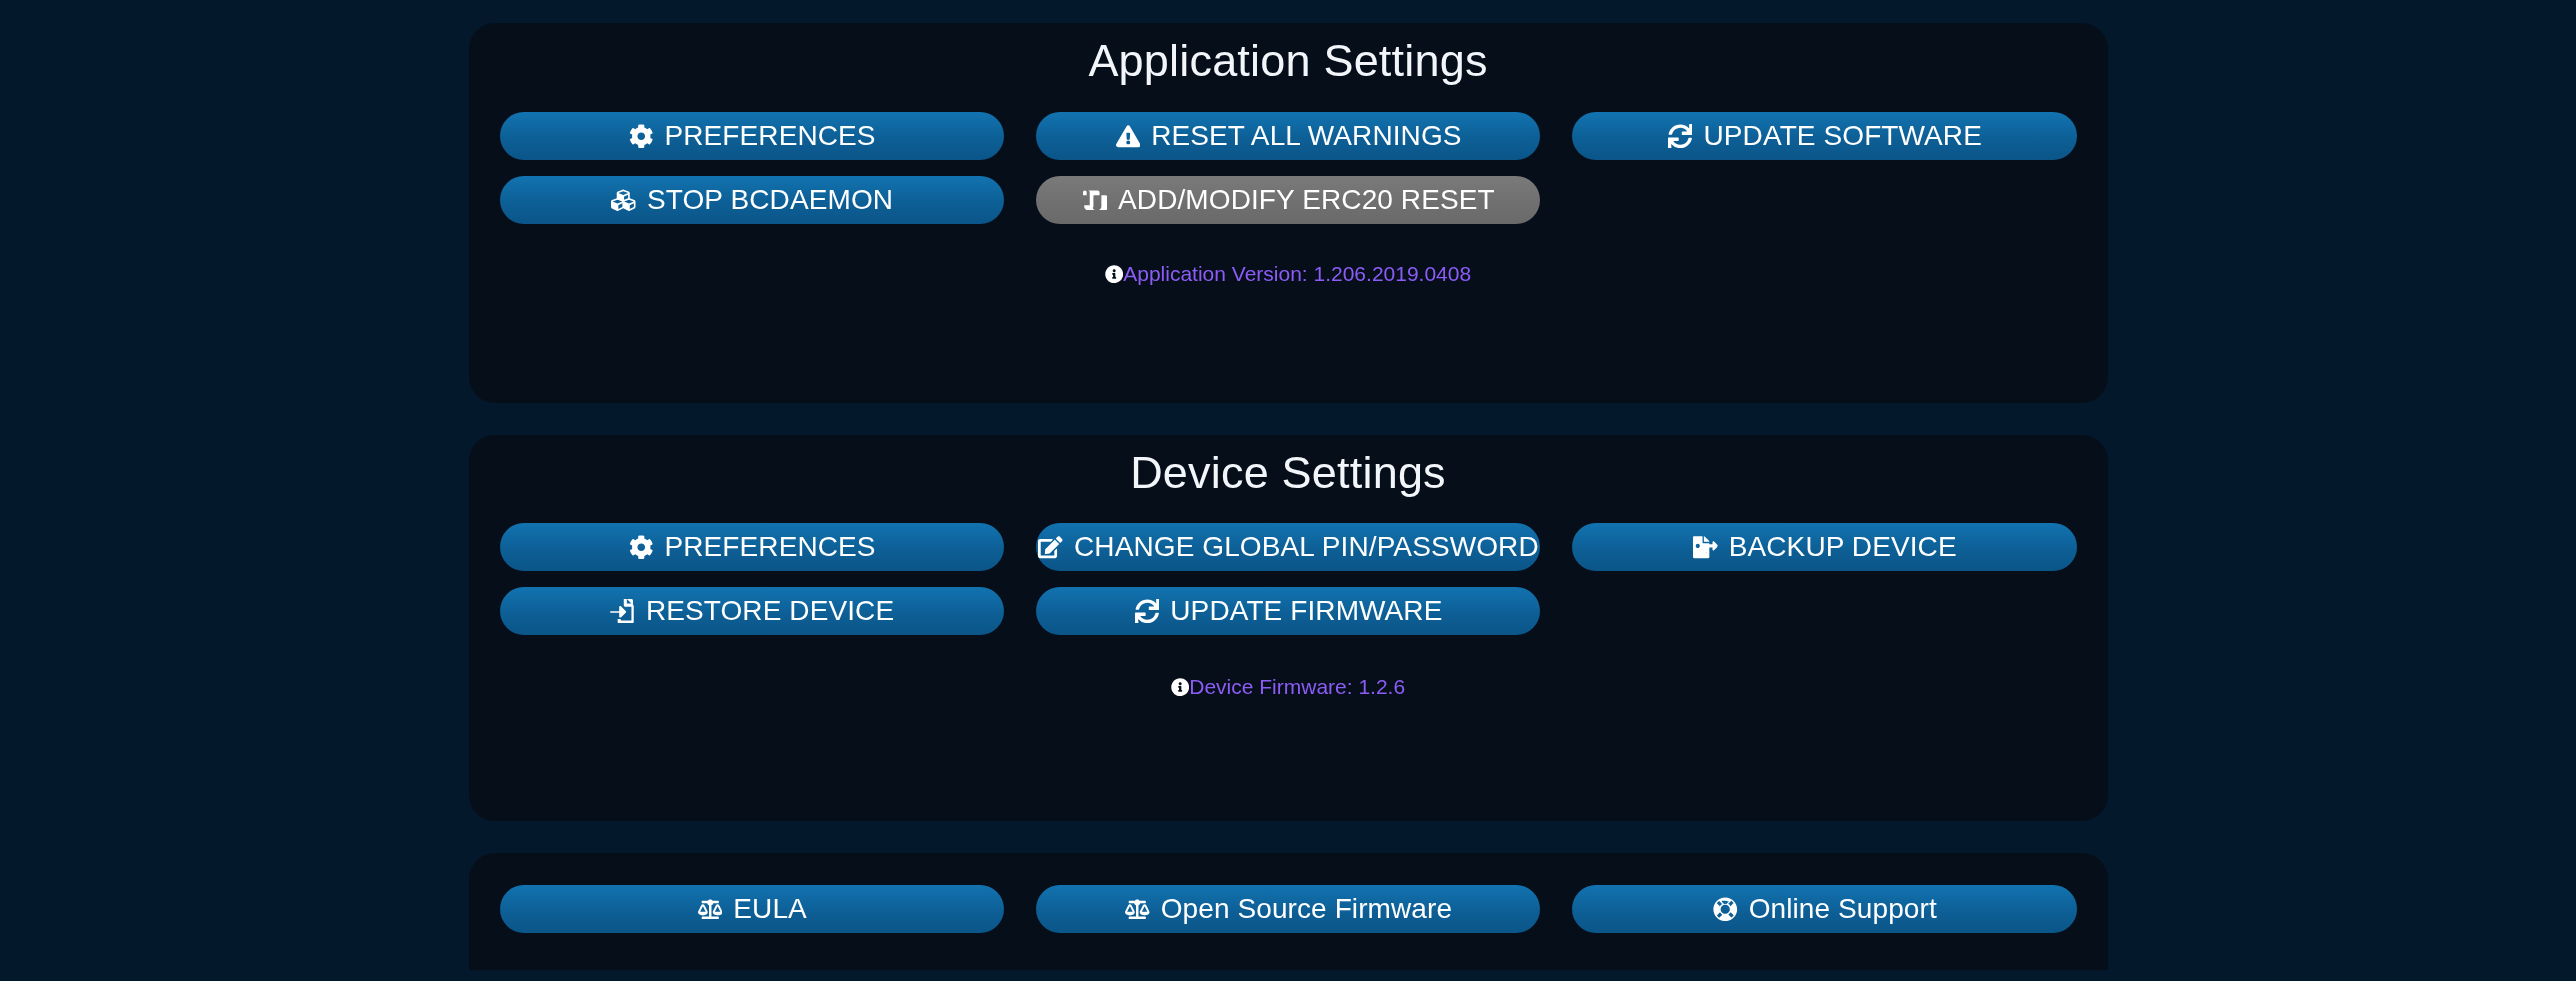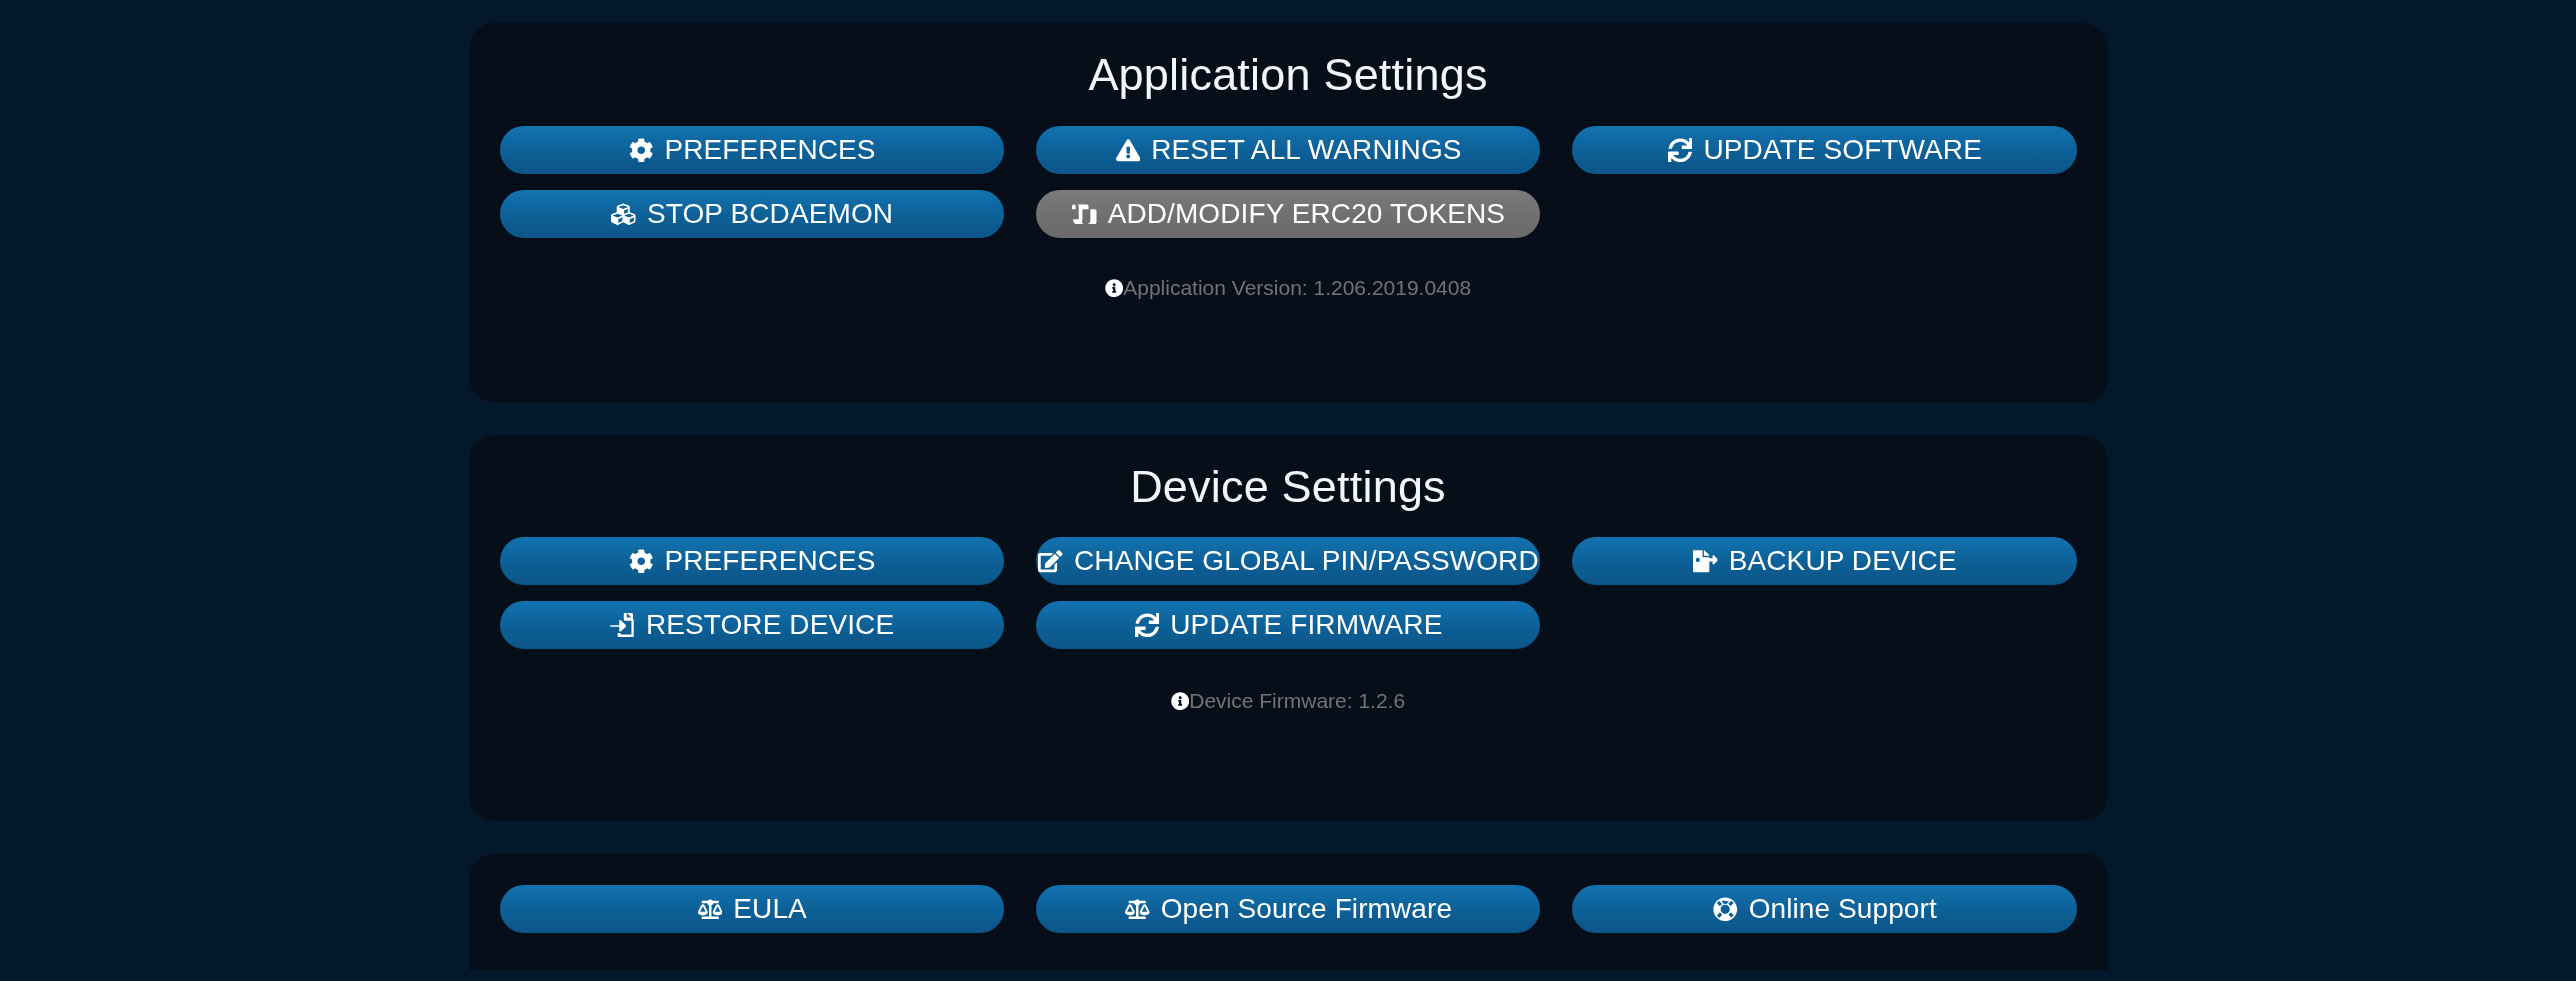--- a/index.html
+++ b/index.html
@@ -30,21 +30,21 @@
   #panel-app { margin-top:23px; height:380px; }
   #panel-device { margin-top:32px; height:386px; }
   #panel-legal { margin-top:32px; height:117px; border-bottom-left-radius:0; border-bottom-right-radius:0; }
 
   .panel-title {
     text-align:center;
     color:#f2f6fa;
     font-size:45px;
     font-weight:400;
     letter-spacing:0.2px;
-    padding-top:29px;
+    padding-top:15px;
     line-height:1;
   }
   #panel-device .panel-title { }
 
   .btn-grid {
     display:grid;
     grid-template-columns:1fr 1fr 1fr;
     column-gap:32px;
     row-gap:16px;
     padding:0 31px;
@@ -79,21 +79,21 @@
     align-items:center;
     justify-content:center;
     width:27px; height:27px;
     flex:0 0 27px;
   }
   .btn .ico svg { width:24.5px; height:24.5px; fill:#ffffff; display:block; }
   .btn .lbl { display:inline-block; }
 
   .version-line {
     text-align:center;
-    color:#737373;
+    color:#8b5cf6;
     font-size:21px;
     display:flex;
     align-items:center;
     justify-content:center;
     gap:0;
     margin-top:38px;
   }
   #panel-device .version-line { margin-top:40px; }
   .version-line .ico svg { width:18.4px; height:18.4px; fill:#ffffff; display:block; }
   .version-line .ico { display:inline-flex; align-items:center; }
@@ -144,21 +144,21 @@
         </span>
         <span class="lbl">STOP BCDAEMON</span>
       </button>
 
       <button class="btn disabled">
         <span class="ico">
           <svg viewBox="0 0 640 512">
               <path d="M48 0C21.5 0 0 21.5 0 48v64c0 8.8 7.2 16 16 16h80V48c0-26.5-21.5-48-48-48zm208 412.5V384H32v32c0 53 43 96 96 96h192c-35.3 0-64-28.7-64-64v-35.5zM384 0H128c26.5 0 48 21.5 48 48v368c0 26.5 21.5 48 48 48s48-21.5 48-48V153.3c0-14 11.3-25.3 25.3-25.3H432V48c0-26.5-21.5-48-48-48zm208 128H480v288c0 53-43 96-96 96h208c26.5 0 48-21.5 48-48V176c0-26.5-21.5-48-48-48z"></path>
             </svg>
         </span>
-        <span class="lbl">ADD/MODIFY ERC20 TOKENS</span>
+        <span class="lbl">ADD/MODIFY ERC20 RESET</span>
       </button>
 
     </div>
 
     <div class="version-line">
       <span class="ico">
         <svg viewBox="0 0 512 512">
             <path d="M256 8C119.043 8 8 119.083 8 256c0 136.997 111.043 248 248 248s248-111.003 248-248C504 119.083 392.957 8 256 8zm0 110c23.196 0 42 18.804 42 42s-18.804 42-42 42-42-18.804-42-42 18.804-42 42-42zm56 254c0 6.627-5.373 12-12 12h-88c-6.627 0-12-5.373-12-12v-24c0-6.627 5.373-12 12-12h12v-64h-12c-6.627 0-12-5.373-12-12v-24c0-6.627 5.373-12 12-12h64c6.627 0 12 5.373 12 12v100h12c6.627 0 12 5.373 12 12v24z"></path>
           </svg>
       </span>

